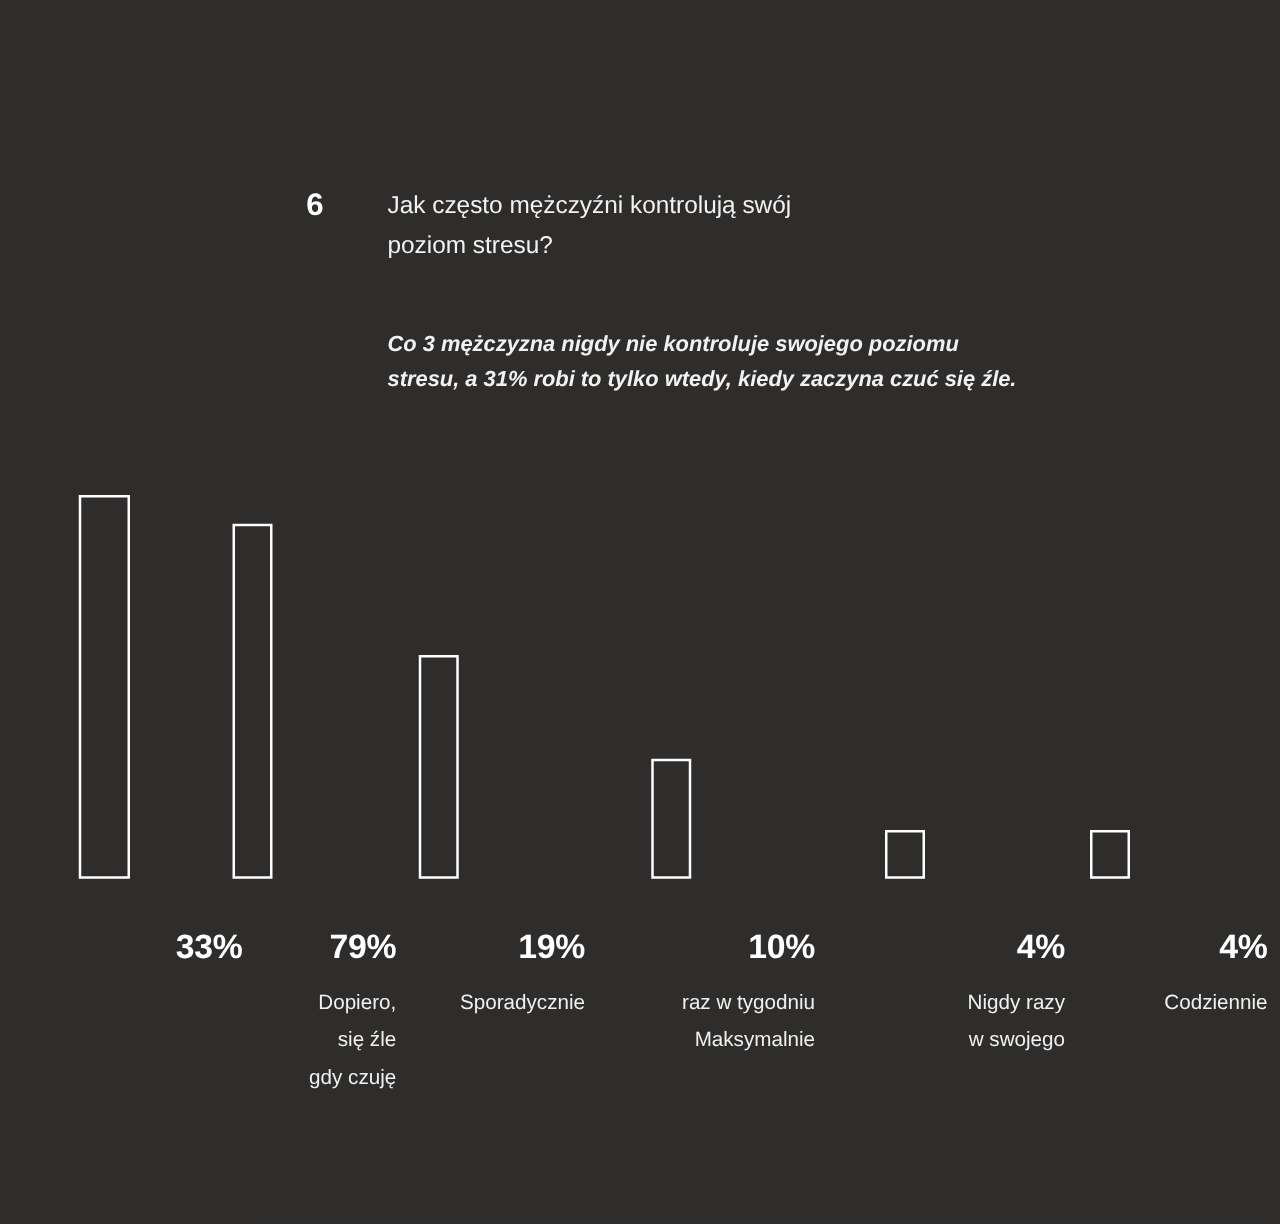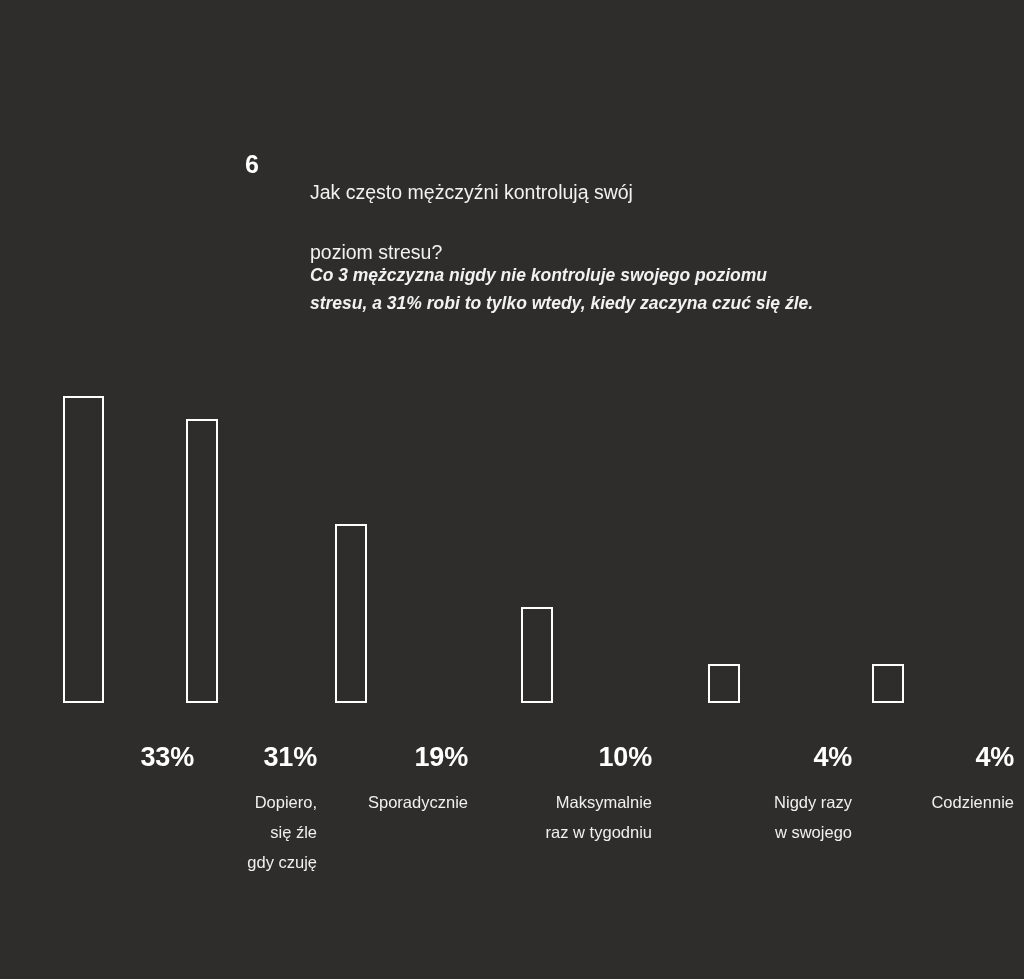--- a/index.html
+++ b/index.html
@@ -49,21 +49,20 @@
     top: 148px;
     width: 520px;
     font-size: 19.5px;
     font-weight: 400;
     line-height: 32px;
     color: #f2f2f2;
   }
   .q-title .line {
     display: block;
     white-space: nowrap;
-    margin-top: 28px;
   }
 
   .q-subtitle {
     position: absolute;
     left: 310px;
     top: 261px;
     width: 620px;
     font-size: 17.5px;
     font-style: italic;
     font-weight: 700;
@@ -173,38 +172,38 @@
         </div>
         <div class="bar-col" style="left: 872px; top: 380px; width: 32px; height: 323px;">
           <div class="bar" style="width: 32px; height: 39px;"></div>
         </div>
       </div>
     <div class="labels-area" id="labels-area">
         <div class="col-labels" style="left: 44px;">
           <div class="value">33%</div>
         </div>
         <div class="col-labels" style="left: 167px;">
-          <div class="value">31%</div>
+          <div class="value">79%</div>
           <div class="category">
             <span class="line">Dopiero,</span>
             <span class="line">się źle</span>
             <span class="line">gdy czuję</span>
           </div>
         </div>
         <div class="col-labels" style="left: 318px;">
           <div class="value">19%</div>
           <div class="category">
             <span class="line">Sporadycznie</span>
           </div>
         </div>
         <div class="col-labels" style="left: 502px;">
           <div class="value">10%</div>
           <div class="category">
+            <span class="line">raz w tygodniu</span>
             <span class="line">Maksymalnie</span>
-            <span class="line">raz w tygodniu</span>
           </div>
         </div>
         <div class="col-labels" style="left: 702px;">
           <div class="value">4%</div>
           <div class="category">
             <span class="line">Nigdy razy</span>
             <span class="line">w swojego</span>
           </div>
         </div>
         <div class="col-labels" style="left: 864px;">

